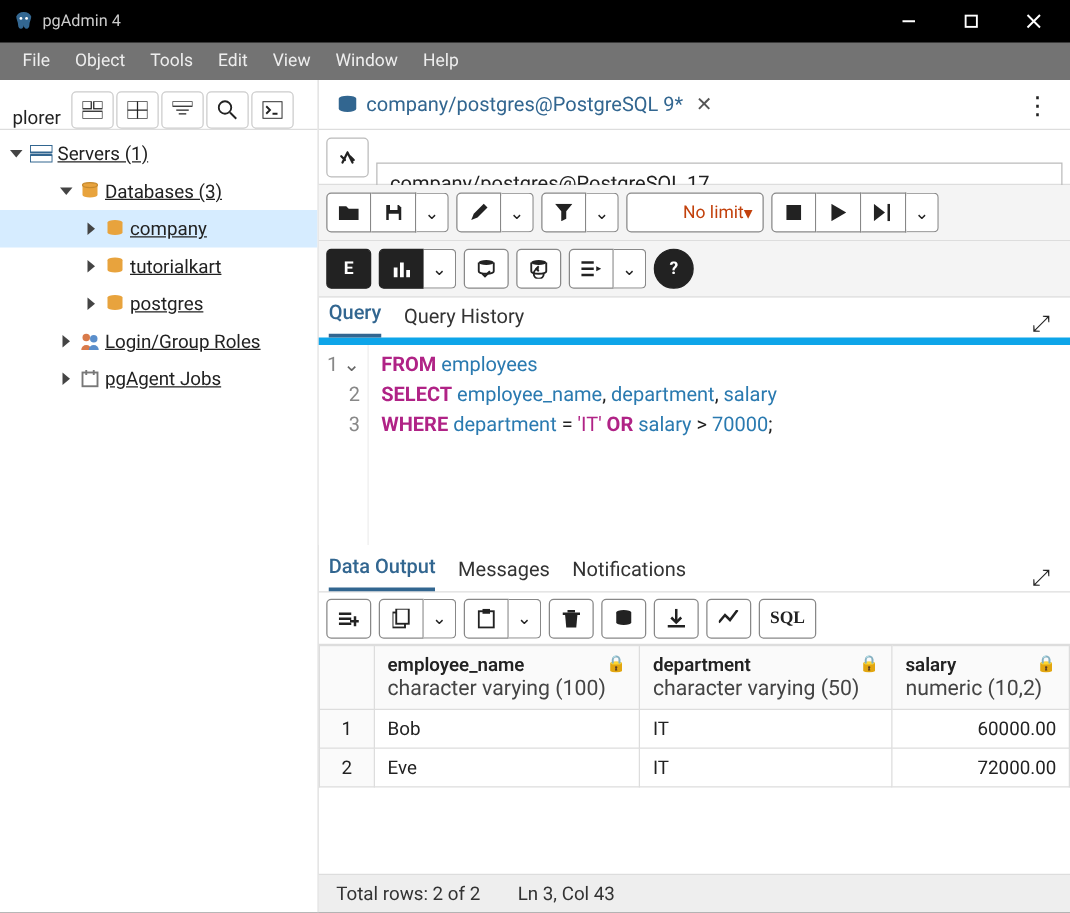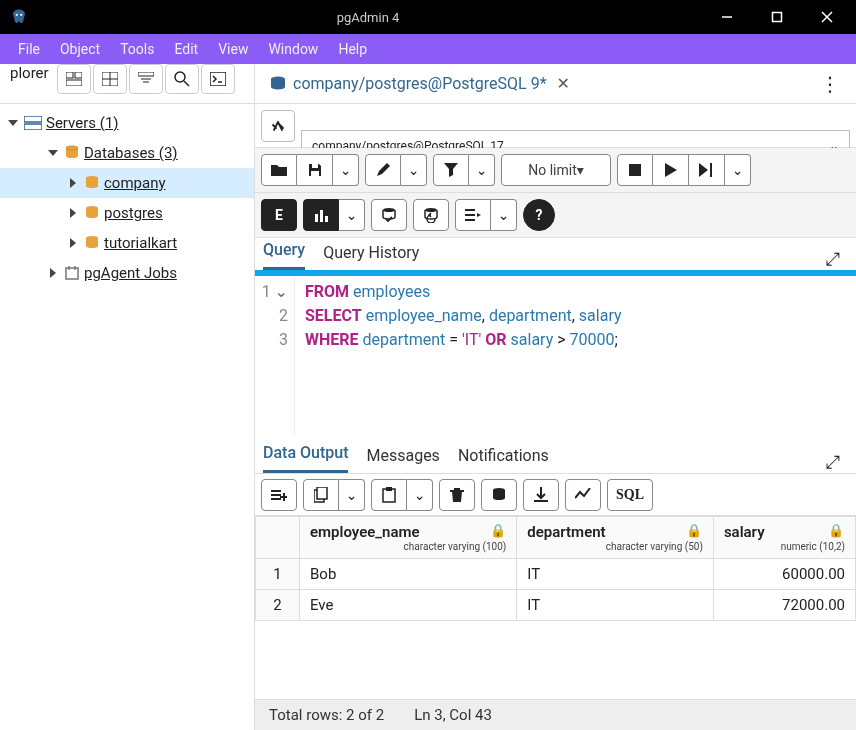--- a/index.html
+++ b/index.html
@@ -1,37 +1,37 @@
 <!DOCTYPE html>
 <html><head>
 <meta charset="utf-8">
 <style>
 * { margin: 0; padding: 0; box-sizing: border-box; font-family: -apple-system, BlinkMacSystemFont, "Segoe UI", Roboto, sans-serif; }
 body { width: 856px; height: 730px; background: #000; overflow: hidden; font-size: 14px; color: #222; }
 .titlebar { height: 34px; background: #000; display: flex; align-items: center; padding: 0 4px; color: #ccc; }
 .titlebar-icon { width: 18px; height: 18px; margin: 0 6px; }
-.titlebar-title { flex: 1; font-size: 13px; text-align: center; }
+.titlebar-title { flex: 1; font-size: 13px; }
 .win-ctrl { width: 50px; height: 34px; display: flex; align-items: center; justify-content: center; color: #fff; }
-.menubar { height: 30px; background: #8b5cf6; display: flex; align-items: center; padding: 0 8px; color: #eee; gap: 0; }
+.menubar { height: 30px; background: #737373; display: flex; align-items: center; padding: 0 8px; color: #eee; gap: 0; }
 .menubar-item { padding: 4px 10px; font-size: 14px; }
 .app-body { height: calc(730px - 34px - 30px); background: #fff; display: flex; }
 .sidebar { width: 255px; border-right: 1px solid #ddd; display: flex; flex-direction: column; background: #fff; }
-.sidebar-head { height: 40px; border-bottom: 1px solid #ddd; display: flex; align-items: flex-start; padding: 0 4px; gap: 2px; }
+.sidebar-head { height: 40px; border-bottom: 1px solid #ddd; display: flex; align-items: flex-end; padding: 0 4px; gap: 2px; }
 .sidebar-head-label { font-size: 15px; padding: 0 6px; }
 .toolbar-btn { width: 34px; height: 30px; border: 1px solid #ccc; border-radius: 4px; display: flex; align-items: center; justify-content: center; background: #fff; }
 .tree { flex: 1; overflow: auto; padding: 4px 0; font-size: 15px; text-decoration: underline; }
 .tree-row { display: flex; align-items: center; height: 30px; padding-left: 8px; gap: 4px; white-space: nowrap; }
 .tree-row.sel { background: #d6ecff; }
 .main { flex: 1; display: flex; flex-direction: column; min-width: 0; }
 .tabbar { height: 40px; border-bottom: 1px solid #ddd; display: flex; align-items: center; padding: 0 6px; }
 .tabbar-tab { display: flex; align-items: center; gap: 6px; padding: 0 8px; color: #326690; font-size: 16px; }
 .kebab { margin-left: auto; padding: 0 10px; font-size: 20px; color: #222; }
 .conn-row { height: 44px; border-bottom: 1px solid #ddd; display: flex; align-items: center; padding: 6px; gap: 6px; }
 .conn-btn { width: 34px; height: 32px; border: 1px solid #bbb; border-radius: 4px; display: flex; align-items: center; justify-content: center; }
-.conn-select { flex: 1; height: 32px; border: 1px solid #bbb; border-radius: 0; display: flex; align-items: center; padding: 0 10px; font-size: 12px; justify-content: space-between; margin-top: 41px; }
+.conn-select { flex: 1; height: 32px; border: 1px solid #bbb; border-radius: 0; display: flex; align-items: center; padding: 0 10px; font-size: 16px; justify-content: space-between; margin-top: 41px; }
 .tb { display: flex; align-items: center; gap: 6px; padding: 6px; border-bottom: 1px solid #ddd; flex-wrap: wrap; background:#f4f4f4; }
 .btn { height: 32px; min-width: 36px; border: 1px solid #888; border-radius: 4px; background: #fff; display: flex; align-items: center; justify-content: center; padding: 0 8px; font-size: 14px; }
 .btn.dark { background: #222; color: #fff; border-color: #222; }
 .btn-sm { min-width: 26px; padding: 0 6px; }
 .btn-group { display: flex; }
 .btn-group .btn { border-radius: 0; }
 .btn-group .btn:first-child { border-radius: 4px 0 0 4px; }
 .btn-group .btn:last-child { border-radius: 0 4px 4px 0; border-left: 0; }
 .btn-group .btn:not(:first-child) { border-left: 0; }
 .query-tabs { height: 38px; border-bottom: 6px solid #0ea5e9; display: flex; align-items: end; padding: 0 8px; gap: 18px; }
@@ -46,21 +46,21 @@
 .str { color: #b02386; }
 .num { color: #2a7ab0; }
 .fold { color: #666; }
 .output-tabs { height: 38px; border-bottom: 1px solid #ddd; display: flex; align-items: end; padding: 0 8px; gap: 18px; }
 .out-tb { height: 42px; border-bottom: 1px solid #ddd; display: flex; align-items: center; padding: 4px 6px; gap: 6px; }
 .grid { flex: 1; overflow: auto; border-bottom: 1px solid #ddd; font-size: 15px; }
 .grid table { border-collapse: collapse; width: 100%; }
 .grid th, .grid td { border: 1px solid #ddd; padding: 6px 10px; text-align: left; }
 .grid th { background: #fafafa; font-weight: 400; vertical-align: top; }
 .grid th .colname { font-weight: 600; }
-.grid th .coltype { font-size: 10px; color: #444; text-align: right; }
+.grid th .coltype { font-size: 17px; color: #444; }
 .grid .rownum { width: 44px; text-align: center; background: #fafafa; }
 .lock { float: right; font-size: 13px; color: #444; }
 .status { height: 30px; background: #eee; display: flex; align-items: center; padding: 0 14px; font-size: 15px; color: #333; gap: 30px; }
 .tri { display:inline-block; width:0; height:0; border-top:5px solid transparent; border-bottom:5px solid transparent; border-left:6px solid #444; margin-right:4px;}
 .tri.open { transform: rotate(90deg); }
 svg { display: block; }
 </style>
 </head>
 <body>
 
@@ -173,31 +173,43 @@
           <span>company</span>
         </div>
       <div class="tree-row" style="padding-left:70px">
           <span class="tri"></span>
           <span>
             <svg width="16" height="16">
               <ellipse cx="8" cy="3" rx="6" ry="2" fill="#e8a33d"></ellipse>
               <path d="M2 3 v8 a6 2 0 0 0 12 0 v-8" fill="#e8a33d"></path>
             </svg>
           </span>
-          <span>postgres</span>
+          <span>tutorialkart</span>
         </div>
       <div class="tree-row" style="padding-left:70px">
           <span class="tri"></span>
           <span>
             <svg width="16" height="16">
               <ellipse cx="8" cy="3" rx="6" ry="2" fill="#e8a33d"></ellipse>
               <path d="M2 3 v8 a6 2 0 0 0 12 0 v-8" fill="#e8a33d"></path>
             </svg>
           </span>
-          <span>tutorialkart</span>
+          <span>postgres</span>
+        </div>
+      <div class="tree-row" style="padding-left:50px">
+          <span class="tri"></span>
+          <span>
+            <svg width="16" height="16">
+              <circle cx="5" cy="5" r="3" fill="#d97a4a"></circle>
+              <circle cx="11" cy="6" r="3" fill="#5a8ecb"></circle>
+              <path d="M1 15 a4 4 0 0 1 8 0z" fill="#d97a4a"></path>
+              <path d="M7 15 a4 4 0 0 1 8 0z" fill="#5a8ecb"></path>
+            </svg>
+          </span>
+          <span>Login/Group Roles</span>
         </div>
       <div class="tree-row" style="padding-left:50px">
           <span class="tri"></span>
           <span>
             <svg width="16" height="16">
               <rect x="2" y="3" width="12" height="11" fill="none" stroke="#777" stroke-width="1.5"></rect>
               <line x1="5" y1="1" x2="5" y2="5" stroke="#777" stroke-width="1.5"></line>
               <line x1="11" y1="1" x2="11" y2="5" stroke="#777" stroke-width="1.5"></line>
             </svg>
           </span>
@@ -258,21 +270,21 @@
         <div class="btn btn-sm">⌄</div>
       </div>
       <div class="btn-group">
         <div class="btn">
             <svg width="14" height="14">
               <path d="M0 0 h14 l-5 6 v6 l-4 2 v-8 z" fill="#222"></path>
             </svg>
           </div>
         <div class="btn btn-sm">⌄</div>
       </div>
-      <div class="btn" style="min-width:110px;color:#404040;justify-content:center">
+      <div class="btn" style="min-width:110px;color:#c2410c;justify-content:flex-end">
           <span>No limit</span>
           <span>▾</span>
         </div>
       <div class="btn-group">
         <div class="btn">
             <svg width="12" height="12">
               <rect width="12" height="12" fill="#222"></rect>
             </svg>
           </div>
         <div class="btn">

